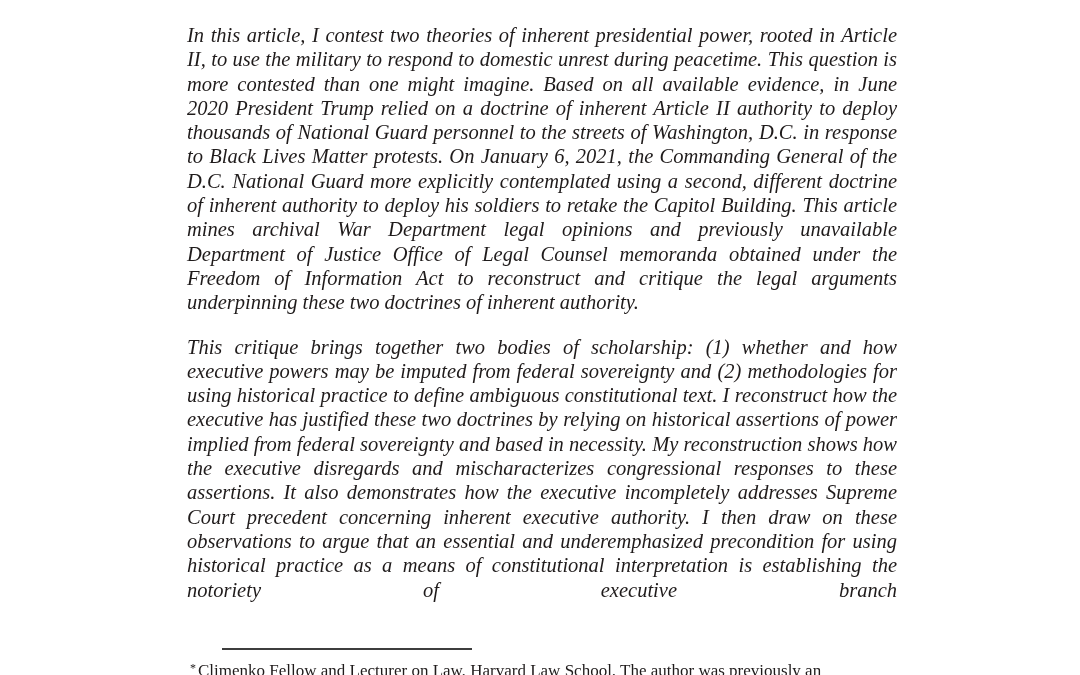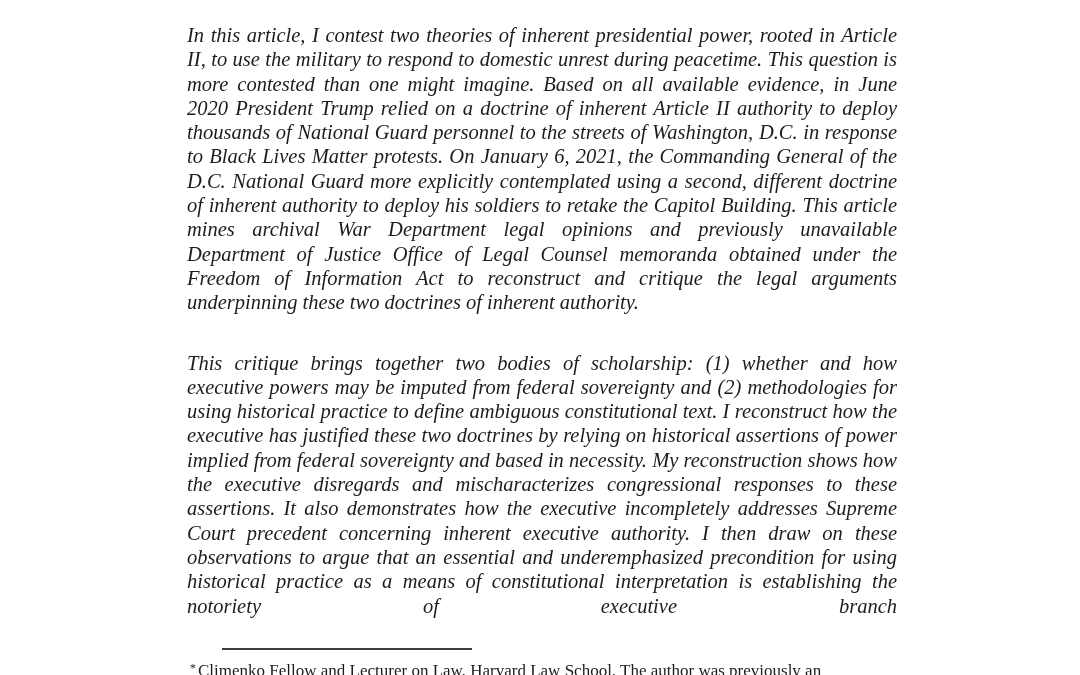--- a/index.html
+++ b/index.html
@@ -27,21 +27,21 @@
     color: #1f1b1b;
     font-style: italic;
     font-size: 20.5px;
     line-height: 24.3px;
     text-align: justify;
   }
   .abstract p {
     margin: 0;
   }
   .abstract p + p {
-    margin-top: 36px;
+    margin-top: 20px;
   }
   
   .abstract p.continues {
     text-align-last: justify;
   }
   .footnote-rule {
     position: absolute;
     left: 222px;
     top: 648px;
     width: 250px;

